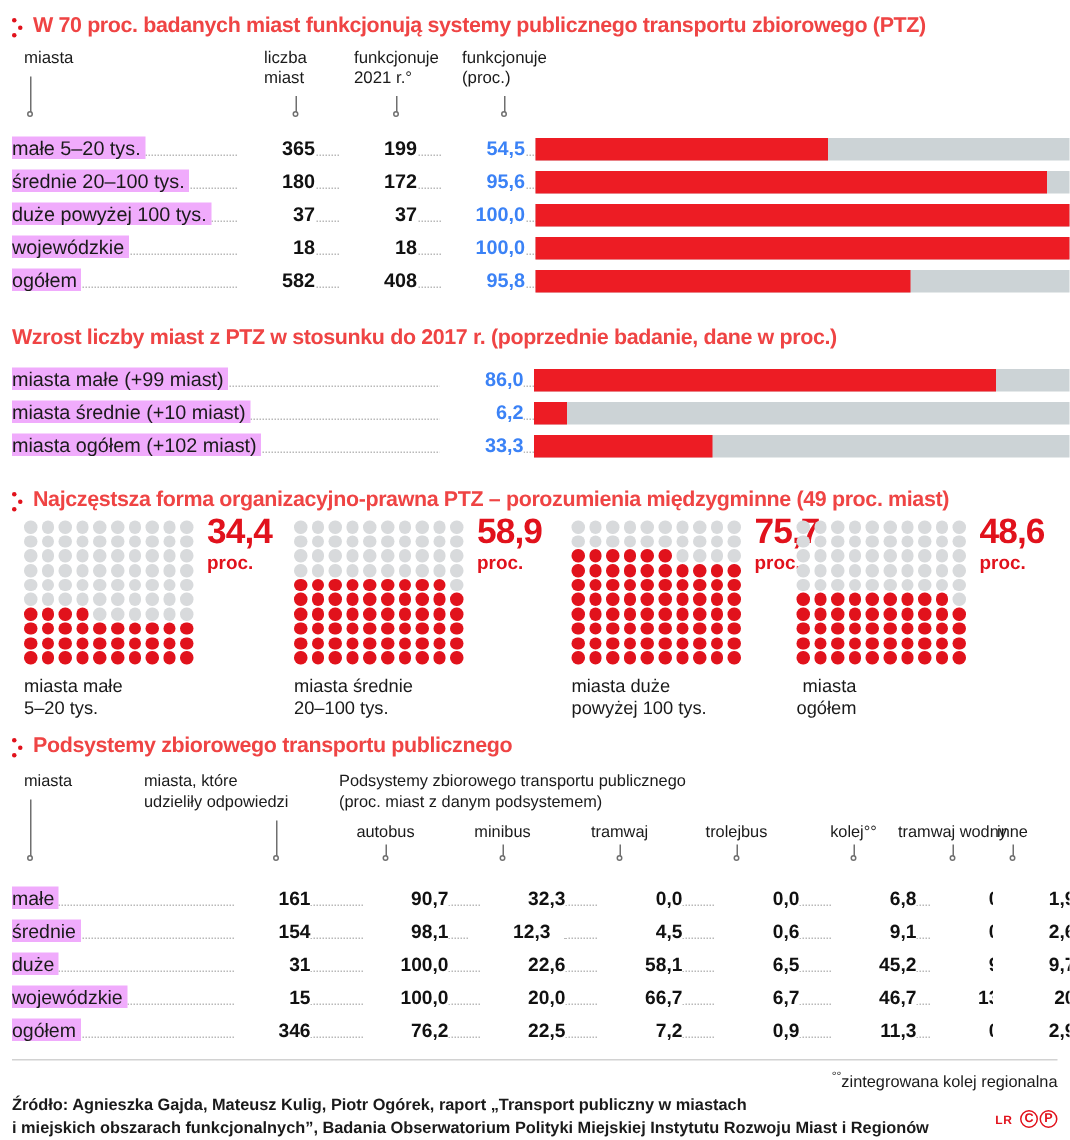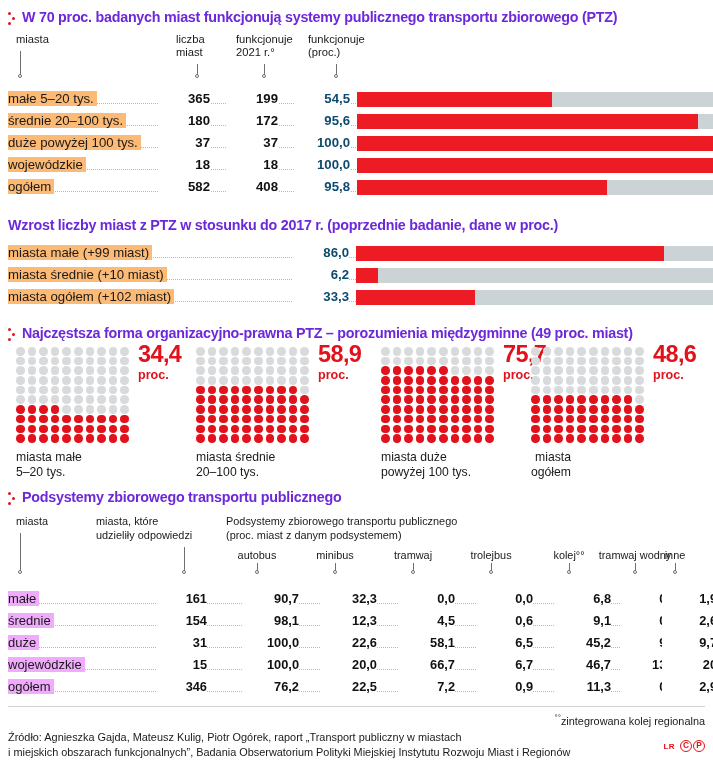--- a/index.html
+++ b/index.html
@@ -45,21 +45,21 @@
     border-radius: 50%;
     background: #e1121c;
     margin: 0 0 2px 0;
   }
   .sec-dots i.off { margin-left: 4px; }
   .sec-title {
     font-size: 14.3px;
     font-weight: bold;
     letter-spacing: -0.25px;
     line-height: 1.12;
-    color: #6d28d9;
+    color: #ef4444;
   }
 
   
   .colhead-row {
     position: relative;
     height: 58px;
   }
   .colhead {
     position: absolute;
     font-size: 11.2px;
@@ -85,21 +85,21 @@
   .drow {
     position: relative;
     height: 22px;
   }
   .dlabel {
     position: absolute;
     left: 0;
     top: 2px;
     font-size: 13.2px;
     color: #1a1a1a;
-    background: #fdba74;
+    background: #f0abfc;
     padding-right: 3px;
     z-index: 2;
     white-space: nowrap;
   }
   .dots-fill {
     position: absolute;
     top: 13px;
     height: 1px;
     border-bottom: 1.3px dotted #b9b9b9;
     z-index: 1;
@@ -108,21 +108,21 @@
     position: absolute;
     top: 2px;
     font-size: 13.2px;
     font-weight: bold;
     text-align: right;
     background: #fff;
     padding-left: 4px;
     z-index: 2;
     white-space: nowrap;
   }
-  .dval.red { color: #0c4a6e; }
+  .dval.red { color: #3b82f6; }
   .dval.blk { color: #111111; }
 
   
   .bartrack {
     position: absolute;
     background: #ccd3d6;
     z-index: 2;
   }
   .barfill {
     position: absolute;
@@ -229,20 +229,21 @@
     color: #1a1a1a;
   }
   .footnotes sup { font-size: 8px; vertical-align: super; }
   .source {
     position: absolute;
     left: 8px;
     font-size: 10.9px;
     line-height: 1.42;
     color: #1a1a1a;
     white-space: pre-line;
+    font-weight: bold;
   }
   .logo {
     position: absolute;
     right: 8px;
     bottom: 8px;
     display: flex;
     align-items: center;
     gap: 5px;
   }
   .logo .lr {
@@ -890,21 +891,21 @@
         <span class="dots-fill" style="left:668px; width:0px;"></span>
         <span class="bt-v" style="left:654px; width:52px;">1,9</span>
       </div>
       <div class="bt-row" style="top: 22px;">
         <span class="bt-lab">średnie</span>
         <span class="dots-fill" style="left:8px; width:140px;"></span>
         <span class="bt-v" style="left:148px; width:48px;">154</span>
         <span class="dots-fill" style="left:198px; width:36px;"></span>
         <span class="bt-v" style="left:236px; width:52px;">98,1</span>
         <span class="dots-fill" style="left:290px; width:22px;"></span>
-        <span class="bt-v" style="left:314px; width:52px;">12,3</span>
+        <span class="bt-v" style="left:304px; width:52px;">12,3</span>
         <span class="dots-fill" style="left:368px; width:22px;"></span>
         <span class="bt-v" style="left:392px; width:52px;">4,5</span>
         <span class="dots-fill" style="left:446px; width:22px;"></span>
         <span class="bt-v" style="left:470px; width:52px;">0,6</span>
         <span class="dots-fill" style="left:524px; width:22px;"></span>
         <span class="bt-v" style="left:548px; width:52px;">9,1</span>
         <span class="dots-fill" style="left:602px; width:10px;"></span>
         <span class="bt-v" style="left:614px; width:52px;">0,0</span>
         <span class="dots-fill" style="left:668px; width:0px;"></span>
         <span class="bt-v" style="left:654px; width:52px;">2,6</span>

